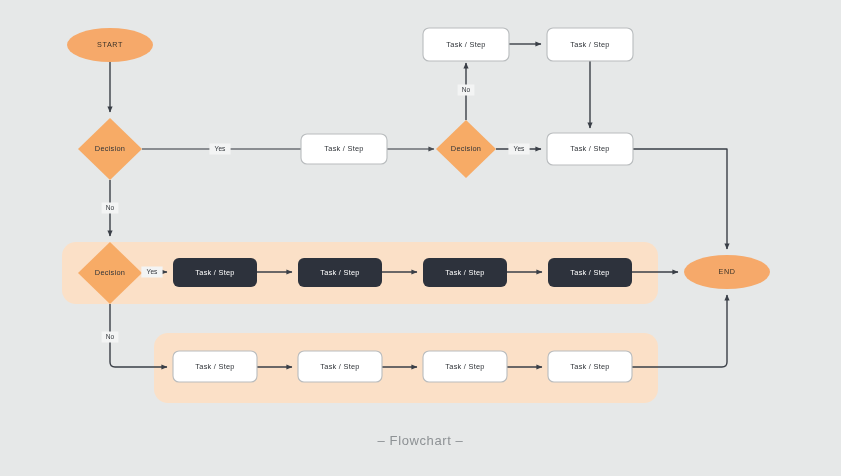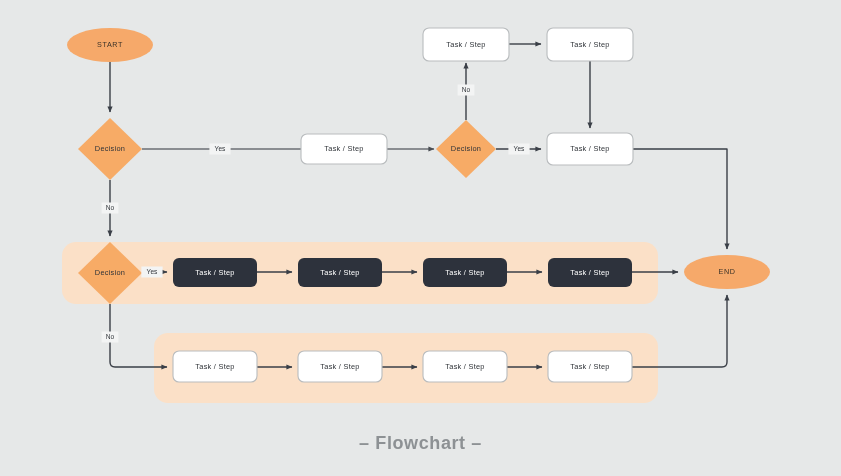--- a/index.html
+++ b/index.html
@@ -89,25 +89,24 @@
     fill: #33373c;
     text-anchor: middle;
     dominant-baseline: middle;
   }
   .caption {
     position: absolute;
     left: 0;
     width: 841px;
     text-align: center;
     font-family: "Liberation Sans", sans-serif;
-    font-size: 18px;
+    font-size: 13px;
     color: #8d9194;
     letter-spacing: 0.6px;
     white-space: pre;
-    font-weight: bold;
   }
 </style>
 </head>
 <body style="background: rgb(230, 232, 232);">
 
 <div id="canvas">
 
   <svg id="diagram" viewBox="0 0 841 476">
     <defs>
       <marker id="arrowhead" markerWidth="7" markerHeight="7" refX="5.6" refY="2.6" orient="auto" markerUnits="userSpaceOnUse">

